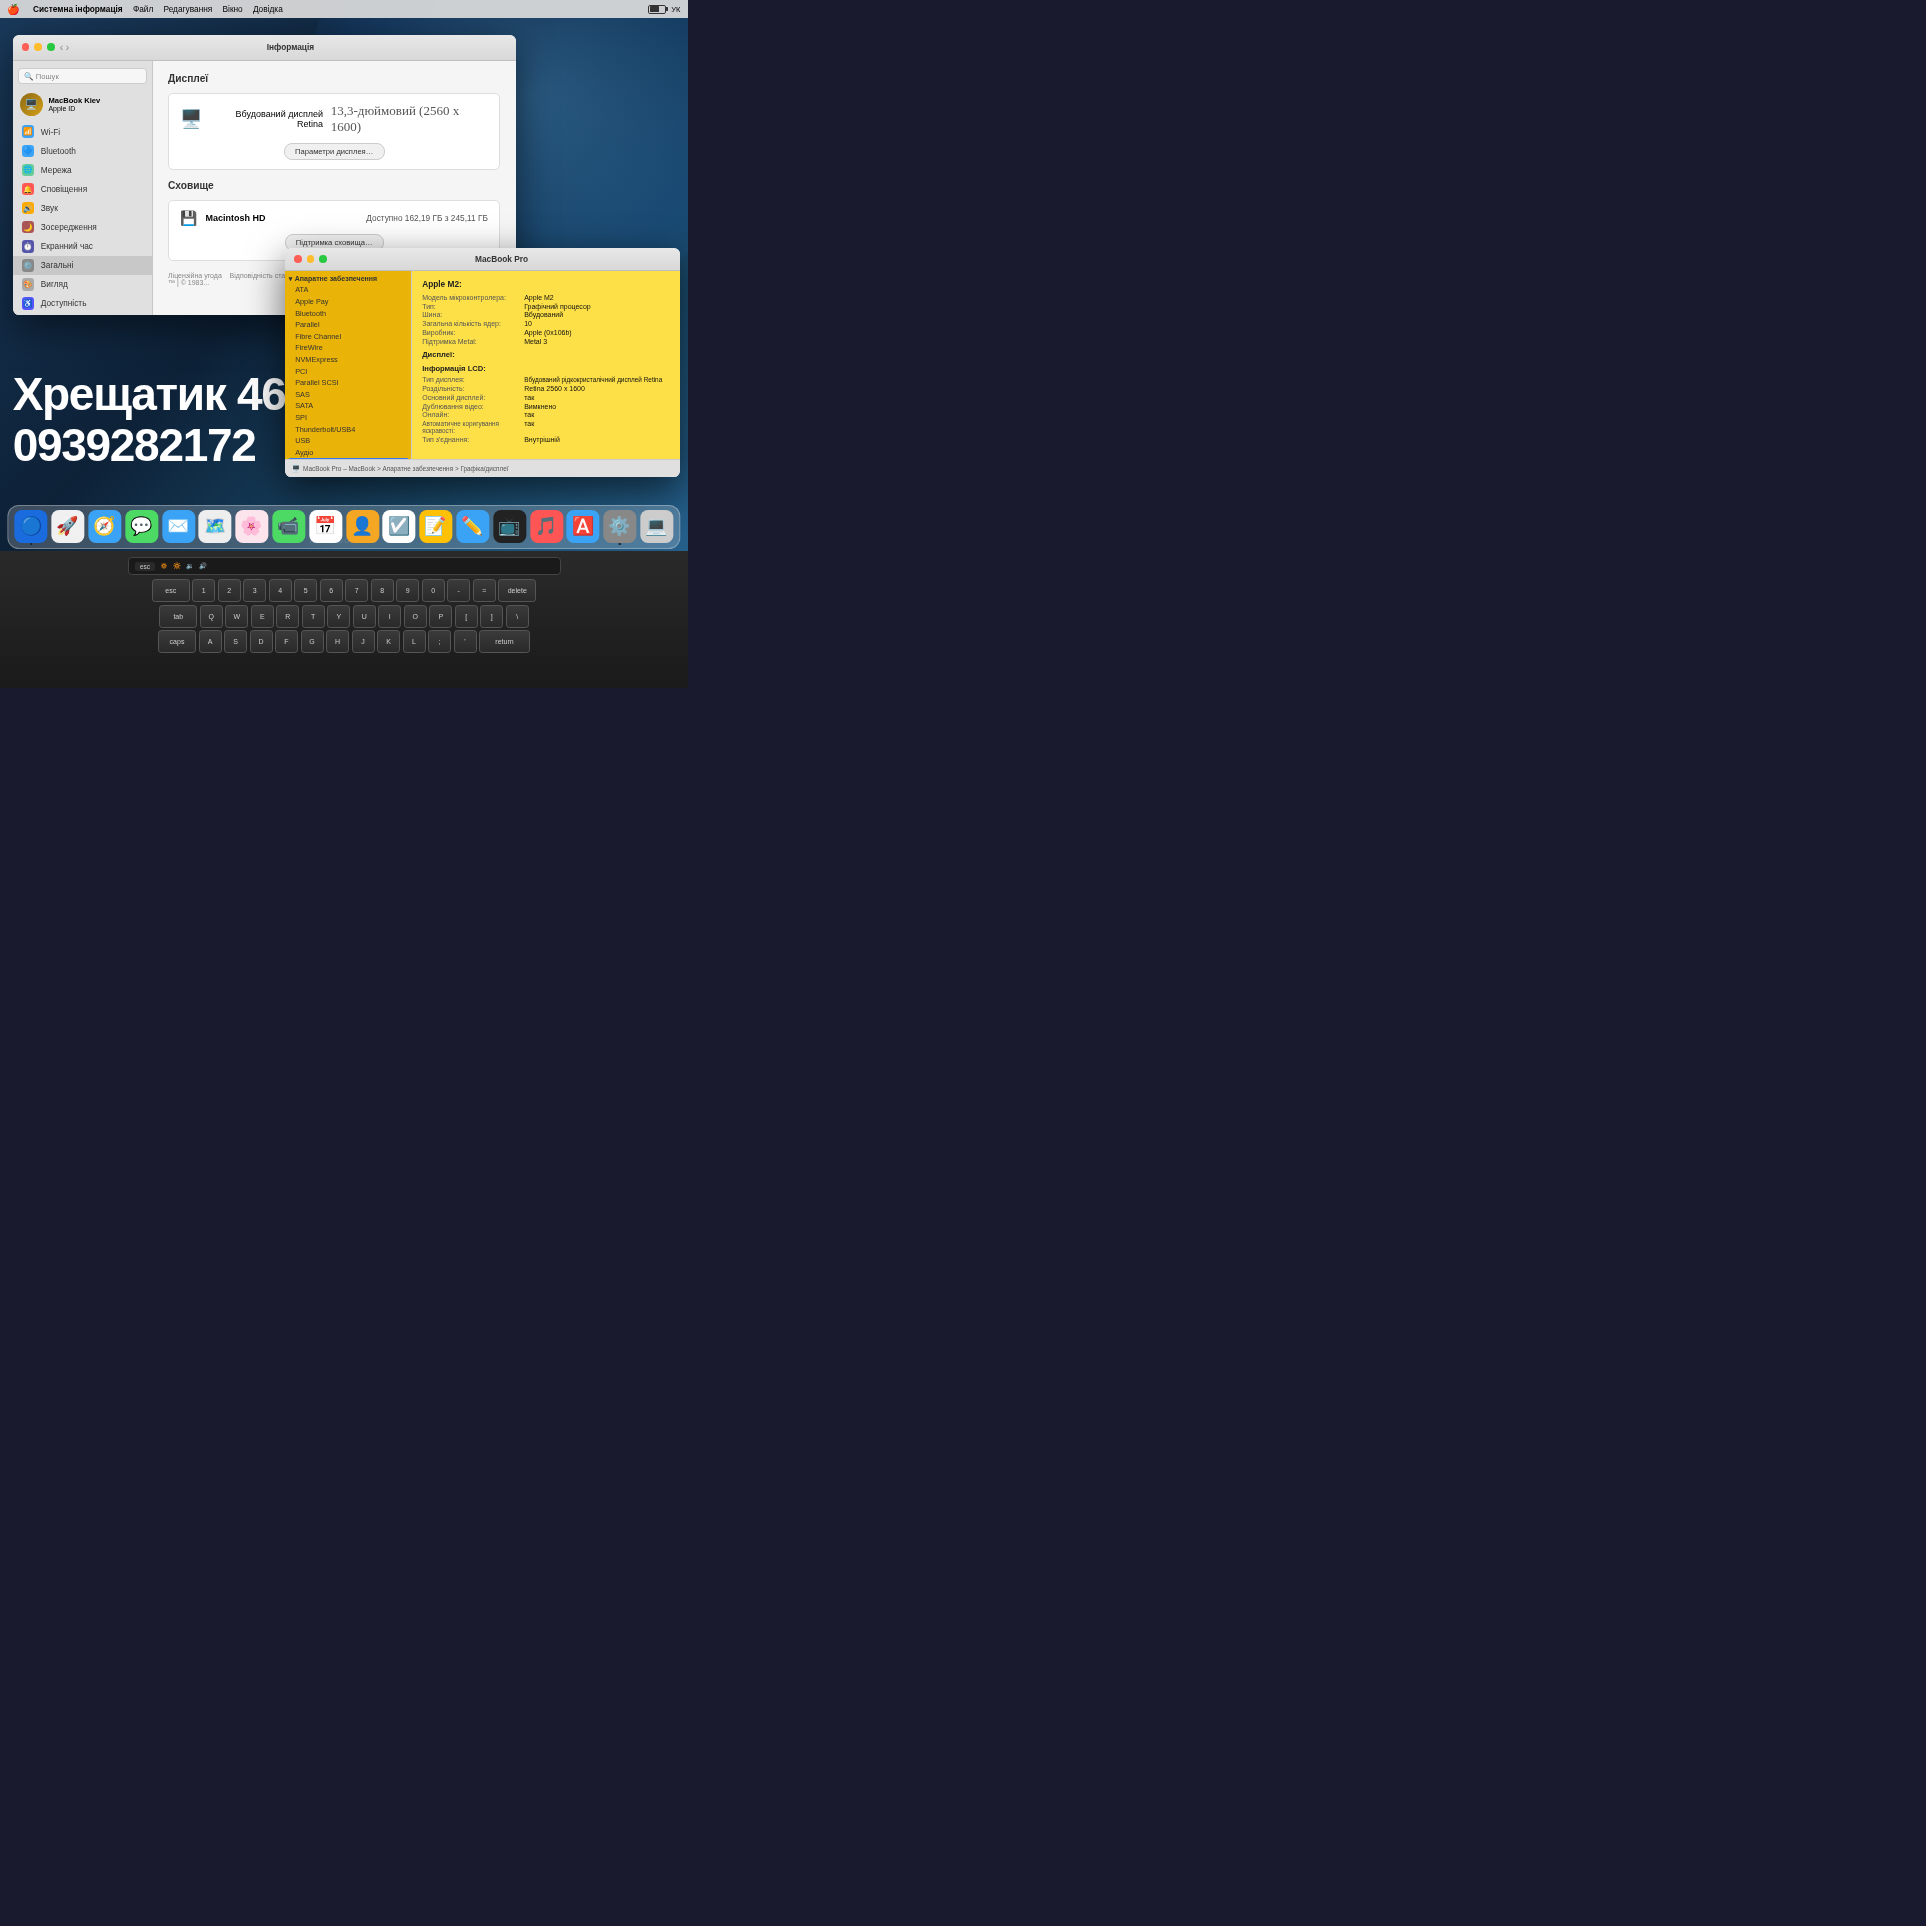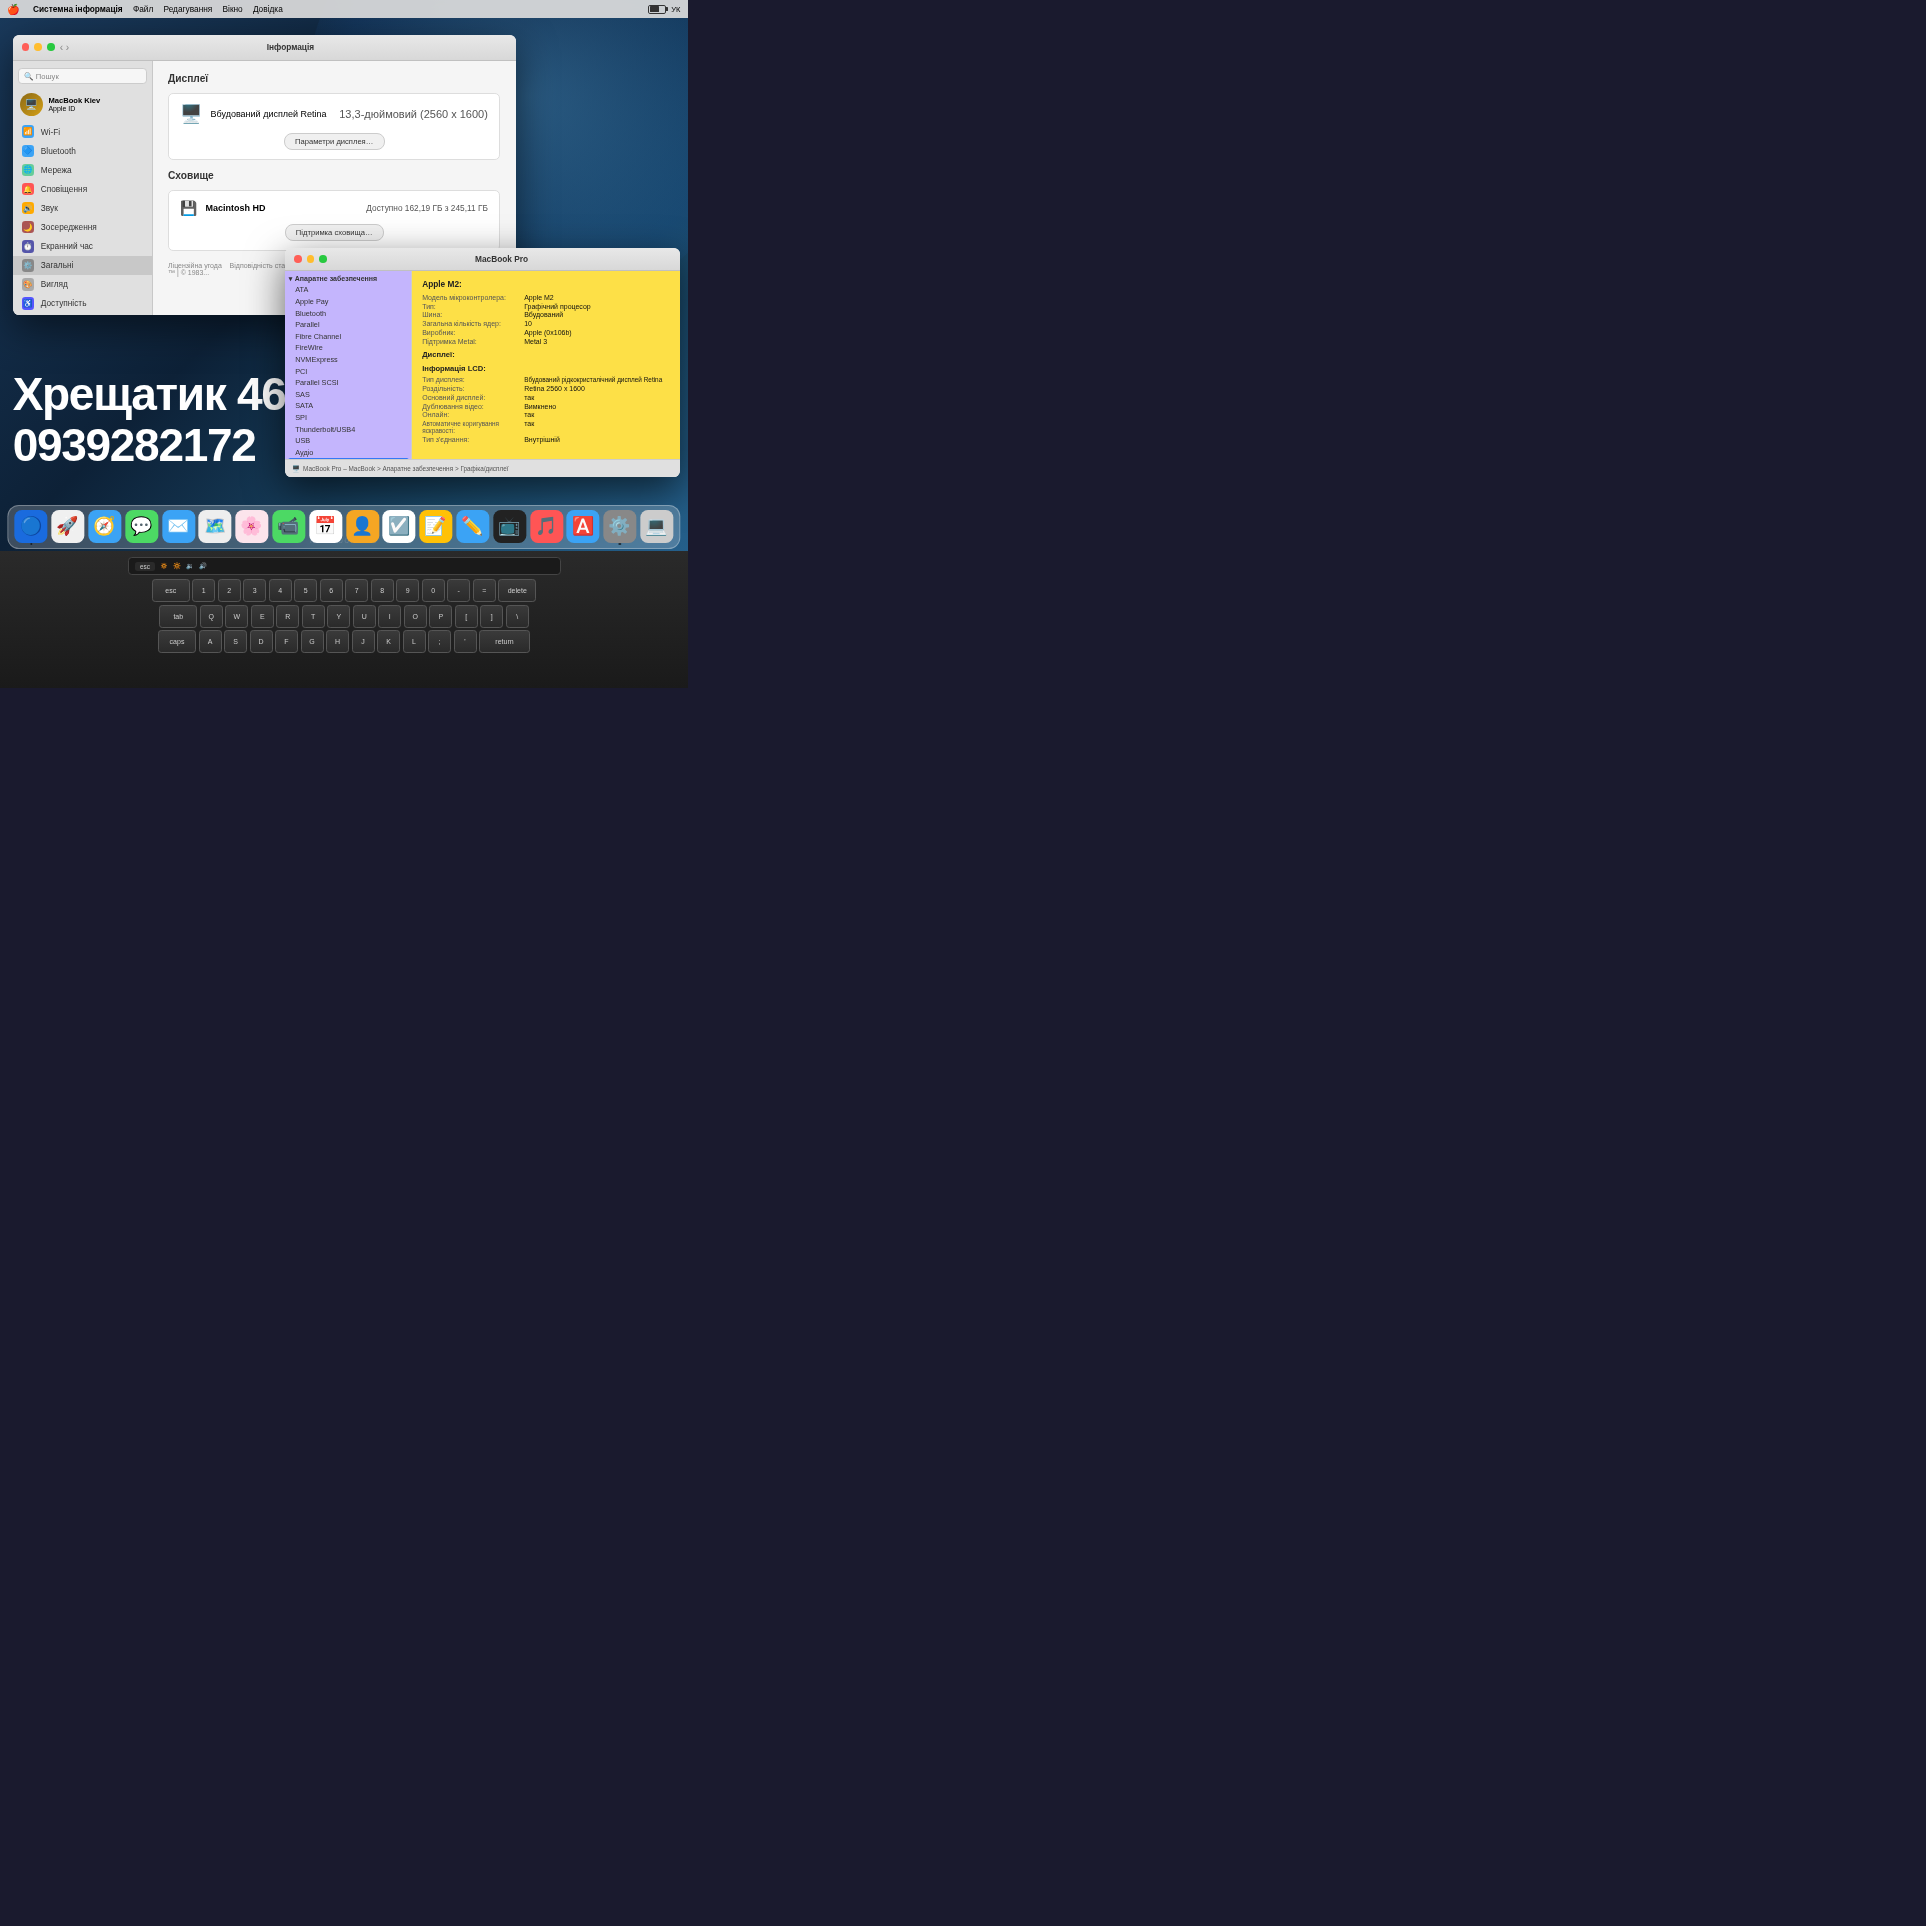--- a/index.html
+++ b/index.html
@@ -198,21 +198,21 @@
       margin-bottom: 10.2px;
       border: 0.6px solid #ddd;
     }
     .display-item {
       display: flex;
       align-items: center;
       gap: 7.6px;
     }
     .display-icon { font-size: 18px; }
     .display-name { font-size: 9px; font-weight: 500; text-align: right; }
-    .display-size { margin-left: auto; font-size: 11px; color: #555; }
+    .display-size { margin-left: auto; font-size: 13px; color: #555; font-family: Liberation Serif, serif; }
     .btn-outline {
       display: block;
       margin: 7.6px auto 0;
       padding: 3.2px 10.2px;
       border: 0.6px solid #ccc;
       border-radius: 8px;
       background: #f0f0f0;
       font-size: 7.6px;
       cursor: pointer;
       color: #333;
@@ -272,21 +272,21 @@
 
     .detail-body {
       display: flex;
       flex: 1;
       overflow: hidden;
     }
 
     
     .tree-panel {
       width: 127px;
-      background: #c4b5fd;
+      background: #eab308;
       border-right: 0.6px solid #ccc;
       overflow-y: auto;
       font-size: 7.6px;
       padding: 2.5px 0;
     }
     .tree-section {
       padding: 1.3px 3.8px;
       font-weight: 600;
       color: #333;
       font-size: 7px;

